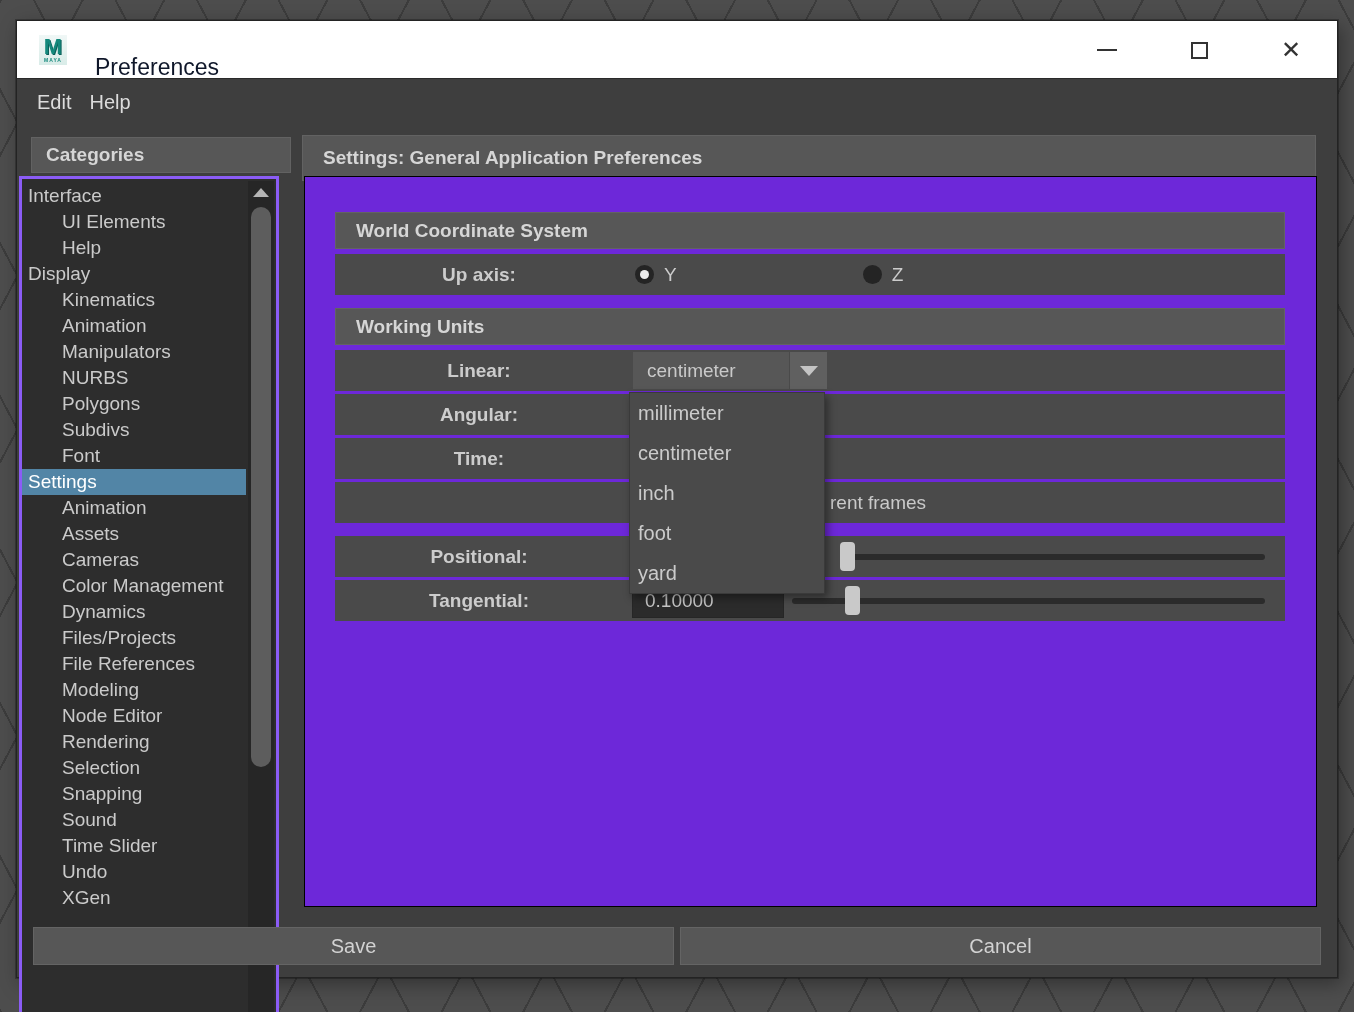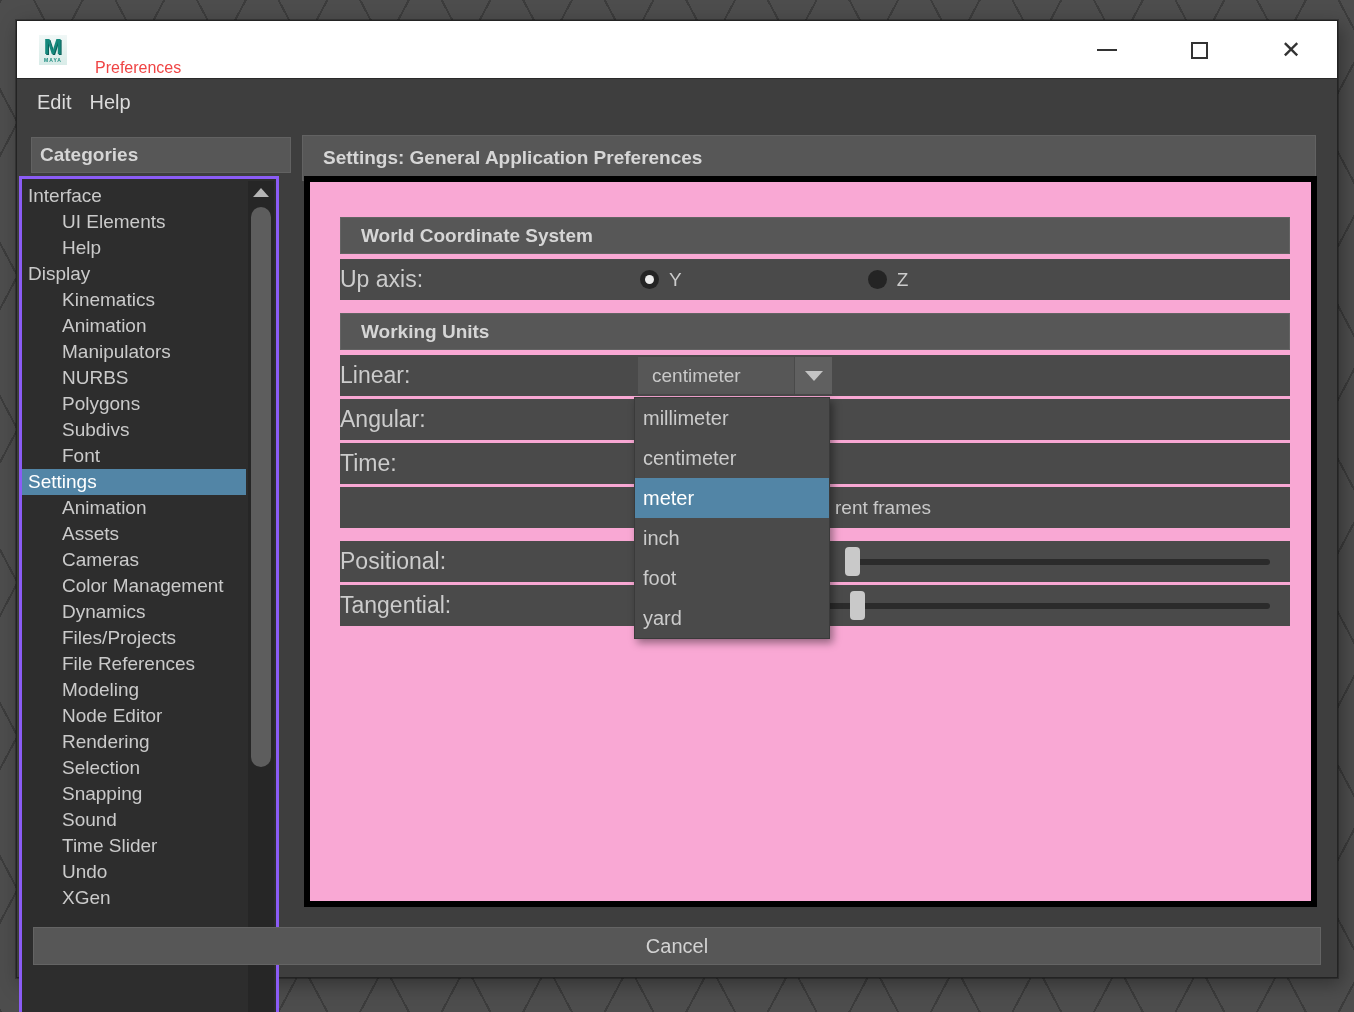--- a/index.html
+++ b/index.html
@@ -28,41 +28,41 @@
     width:28px; height:30px; margin-left:22px;
     background:linear-gradient(180deg,#f0f7f6,#d9ece8);
     display:flex; flex-direction:column; align-items:center; justify-content:center;
     position:relative;
   }
   .app-icon .m {
     font-weight:bold; font-size:22px; line-height:20px; color:#14897c;
     text-shadow:1px 1px 0 #0b5f59;
   }
   .app-icon .maya { font-size:5px; letter-spacing:1px; color:#14897c; font-weight:bold; }
-  .title-text { margin-left:28px; font-size:16px; color:#ef4444;margin-top:36px; }
+  .title-text { margin-left:28px; font-size:23px; color:#0f172a;margin-top:36px; }
   .win-controls {
     position:absolute; right:0; top:0; height:58px; display:flex; align-items:center;
   }
   .win-btn { width:92px; height:58px; display:flex; align-items:center; justify-content:center; cursor:default; }
   .glyph-min { width:20px; height:2px; background:#333; }
   .glyph-max { width:17px; height:17px; border:2px solid #333; }
   .glyph-close { font-size:24px; color:#333; line-height:1; }
 
   
   .menubar {
     position:absolute; left:0; top:59px; right:0; height:44px;
     display:flex; align-items:center; padding-left:20px; gap:18px;
   }
   .menu-item { font-size:20px; color:#dcdcdc; }
 
   
   .cat-header {
     position:absolute; left:14px; top:116px; width:260px; height:36px;
     background:#575757; border:1px solid #626262;
-    display:flex; align-items:center; padding-left:8px;
+    display:flex; align-items:center; padding-left:14px;
     font-size:19px; font-weight:bold; color:#d6d6d6;
   }
   .main-header {
     position:absolute; left:285px; top:114px; width:1014px; height:46px;
     background:#575757; border:1px solid #626262;
     display:flex; align-items:center; padding-left:20px;
     font-size:19px; font-weight:bold; color:#d6d6d6;
   }
 
   
@@ -89,37 +89,38 @@
   .tri-up { width:0; height:0; border-left:8px solid transparent; border-right:8px solid transparent; border-bottom:9px solid #b5b5b5; }
   .tri-down { width:0; height:0; border-left:8px solid transparent; border-right:8px solid transparent; border-top:9px solid #b5b5b5; }
   .scroll-thumb {
     position:absolute; left:3px; width:20px; top:26px; height:560px;
     background:#5d5d5d; border-radius:10px;
   }
 
   
   .main-panel {
     position:absolute; left:287px; top:155px; width:1013px; height:731px;
-    background:#f9a8d4; border:6px solid #000000;
+    background:#6d28d9; border:1px solid #000000;
   }
   .panel-inner { position:absolute; left:30px; top:35px; width:950px; }
   .section-header {
     height:37px; background:#575757; border:1px solid #636363;
     display:flex; align-items:center; padding-left:20px;
     font-size:19px; font-weight:bold; color:#d6d6d6;
     margin-bottom:5px;
   }
   .gap-lg { height:10px; }
   .row {
     height:41px; background:#4a4a4a; margin-bottom:3px;
     display:flex; align-items:center; position:relative;
   }
   .row-label {
-    width:288px; text-align:left; font-size:23px; color:#cccccc;
+    width:288px; text-align:center; font-size:19px; color:#cccccc;
     flex:0 0 288px;
+    font-weight:bold;
   }
 
   
   .radio-group { display:flex; align-items:center; margin-left:12px; }
   .radio {
     width:19px; height:19px; border-radius:50%; background:#242424;
     position:relative; margin-right:10px;
   }
   .radio.checked::after {
     content:""; position:absolute; left:5px; top:5px; width:9px; height:9px;
@@ -326,24 +327,24 @@
           <div class="track"></div>
           <div class="handle" style="left:53px;"></div>
         </div>
       </div>
 
     </div>
 
     <div class="dropdown-list">
         <div class="dd-item">millimeter</div>
         <div class="dd-item">centimeter</div>
-        <div class="dd-item highlighted">meter</div>
         <div class="dd-item">inch</div>
         <div class="dd-item">foot</div>
         <div class="dd-item">yard</div>
       </div>
   </div>
 
   <div class="footer">
+    <div class="btn">Save</div>
     <div class="btn">Cancel</div>
   </div>
 
 </div>
 
 </body></html>

